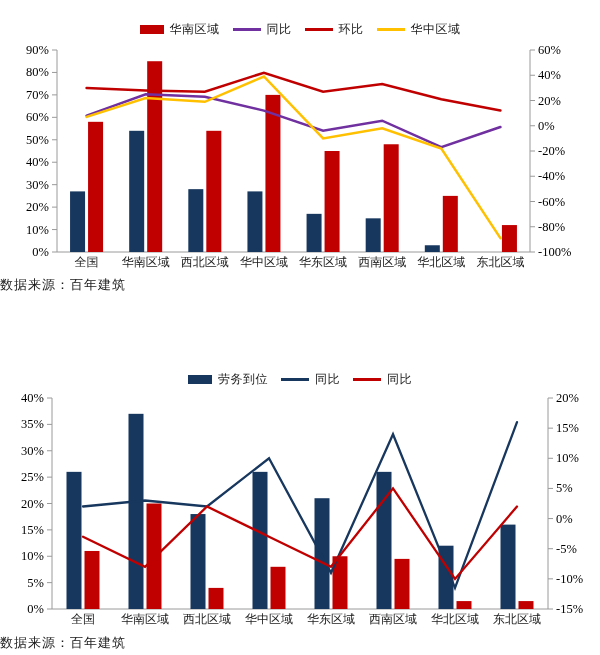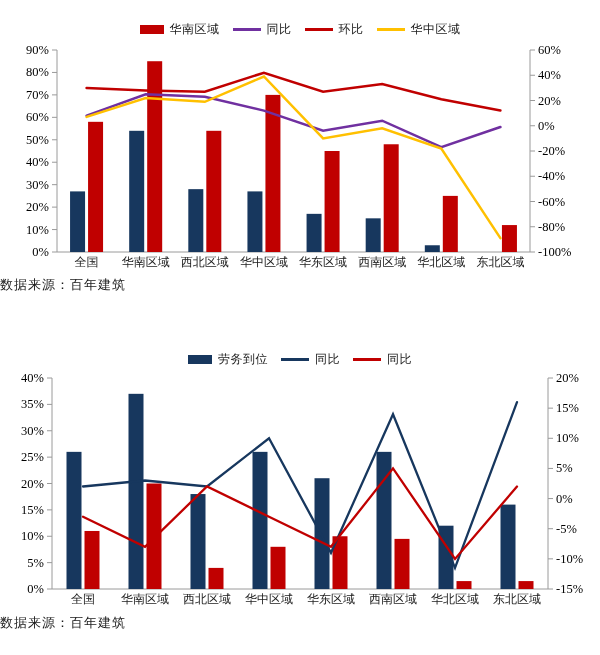--- a/index.html
+++ b/index.html
@@ -10,21 +10,21 @@
   .swatch-bar{width:24px;height:9px;display:inline-block;}
   .swatch-line{width:28px;height:3px;display:inline-block;}
   .legend-label{font-size:12px;color:#1a1a1a;letter-spacing:.5px;}
   svg{display:block;}
   svg text{font-family:"Liberation Serif",serif;font-size:12.5px;fill:#000;}
   svg text.cat{font-size:12px;fill:#1a1a1a;}
   .source-note{font-size:13px;color:#1a1a1a;text-align:left;height:20px;line-height:18px;letter-spacing:1px;}
   #source1{padding-right:12px;}
   #source2{padding-right:80px;}
   #block1{padding-top:16px;}
-  #block2{margin-top:50px;}
+  #block2{margin-top:70px;}
 </style>
 </head>
 <body>
 
 <div class="chart-block" id="block1">
   <div class="legend" id="legend1">
       <span class="legend-item">
         <span class="swatch-bar" style="background: rgb(192, 0, 0);"></span>
         <span class="legend-label">华南区域</span>
       </span>

